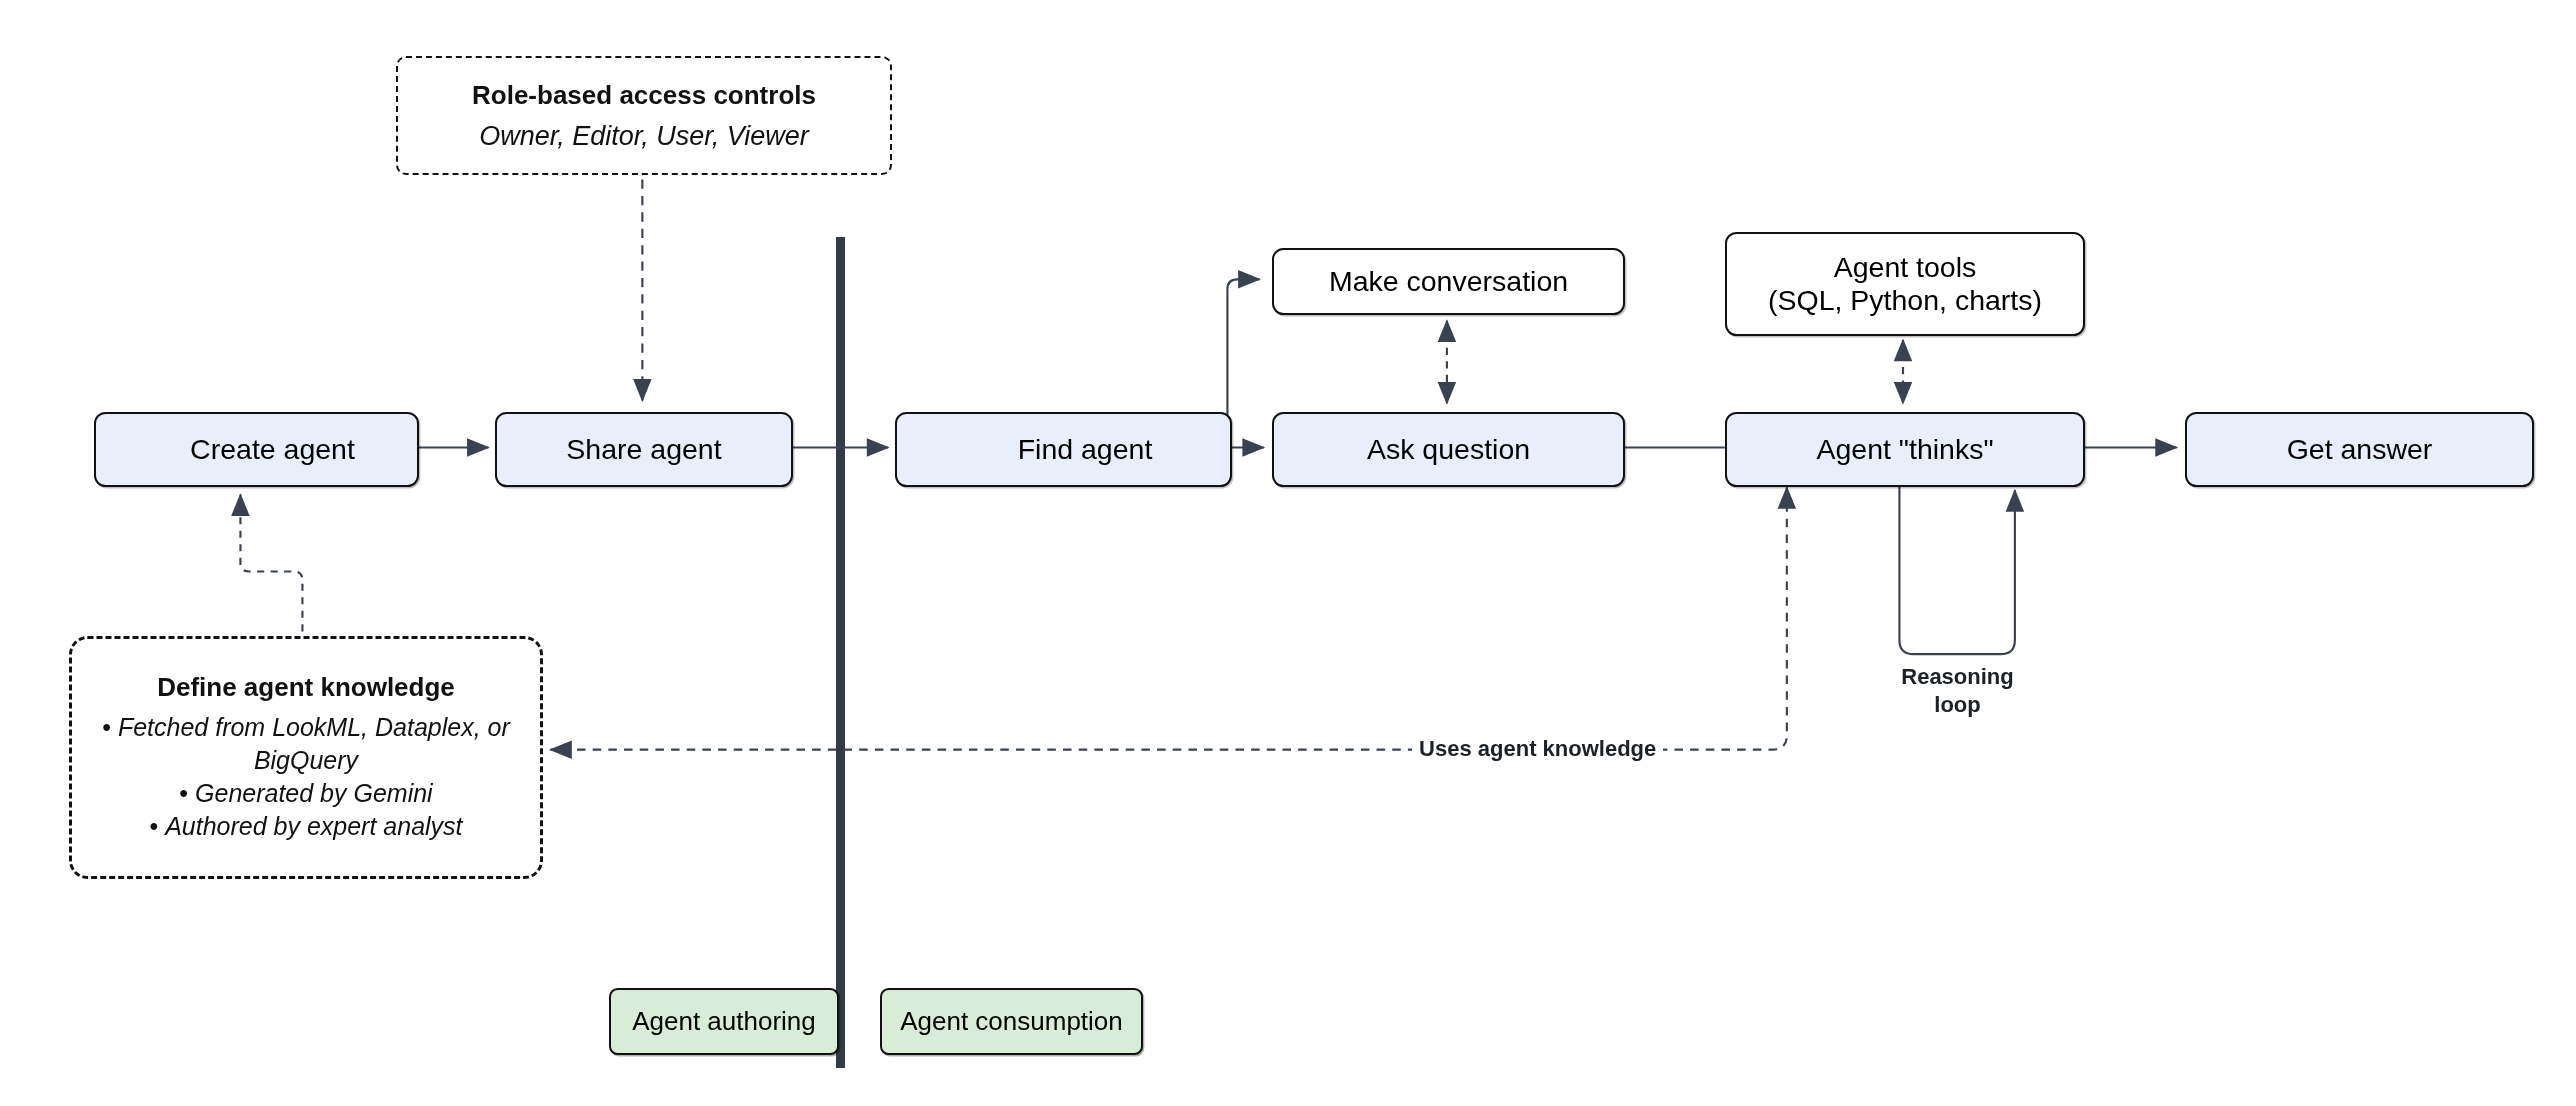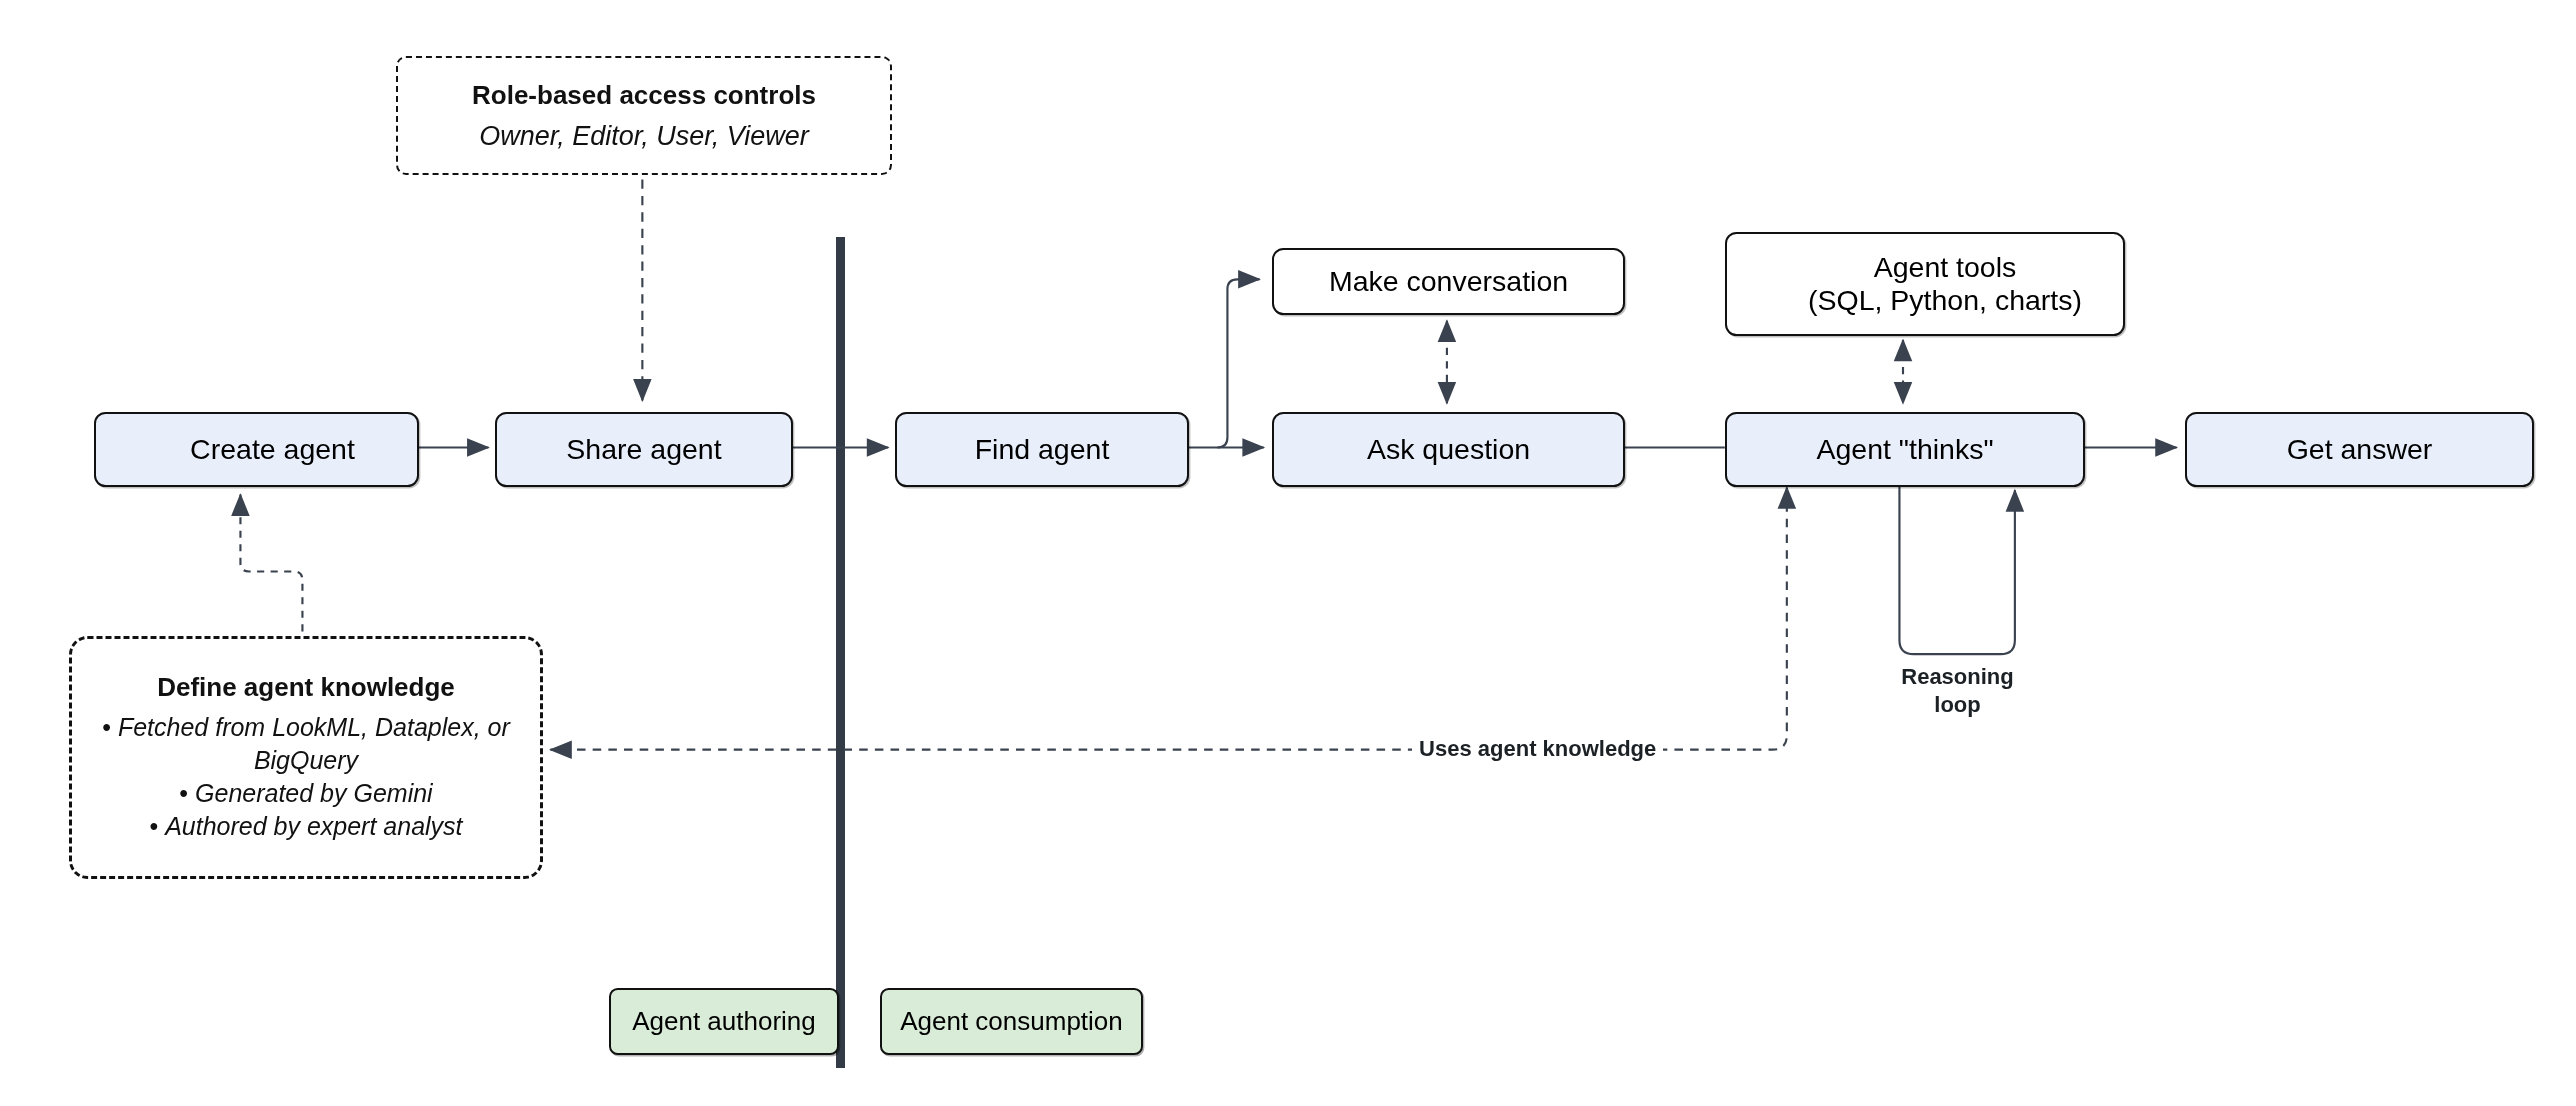--- a/index.html
+++ b/index.html
@@ -71,37 +71,37 @@
 
   <path d="M 2507 684 L 2507 1032 Q 2507 1052 2487 1052 L 772 1052" fill="none" stroke="#39424e" stroke-width="3" stroke-dasharray="12 10" marker-start="url(#arrS)" marker-end="url(#arr)"></path>
 </svg>
 
 <div class="node" style="left:94px;top:412px;width:289px;height:71px;padding-left:32px;">
   <span>Create agent</span>
 </div>
 <div class="node" style="left:495px;top:412px;width:294px;height:71px;">
   <span>Share agent</span>
 </div>
-<div class="node" style="left:895px;top:412px;width:290px;height:71px;">
+<div class="node" style="left:895px;top:412px;width:290px;height:71px;padding-left:43px;">
   <span>Find agent</span>
 </div>
 <div class="node" style="left:1272px;top:412px;width:349px;height:71px;">
   <span>Ask question</span>
 </div>
 <div class="node" style="left:1725px;top:412px;width:356px;height:71px;">
   <span>Agent "thinks"</span>
 </div>
 <div class="node" style="left:2185px;top:412px;width:345px;height:71px;">
   <span>Get answer</span>
 </div>
 
 <div class="node white" style="left:1272px;top:248px;width:349px;height:63px;">
   <span>Make conversation</span>
 </div>
-<div class="node white" style="left:1725px;top:232px;width:356px;height:100px;flex-direction:column;padding-left:40px;">
+<div class="node white" style="left:1725px;top:232px;width:356px;height:100px;flex-direction:column;">
   <span>Agent tools</span>
   <span>(SQL, Python, charts)</span>
 </div>
 
 <div class="callout" style="left:396px;top:56px;width:492px;height:115px;">
   <div class="title">Role-based access controls</div>
   <div class="sub">Owner, Editor, User, Viewer</div>
 </div>
 
 <div class="callout heavy" style="left:69px;top:636px;width:468px;height:237px;">

